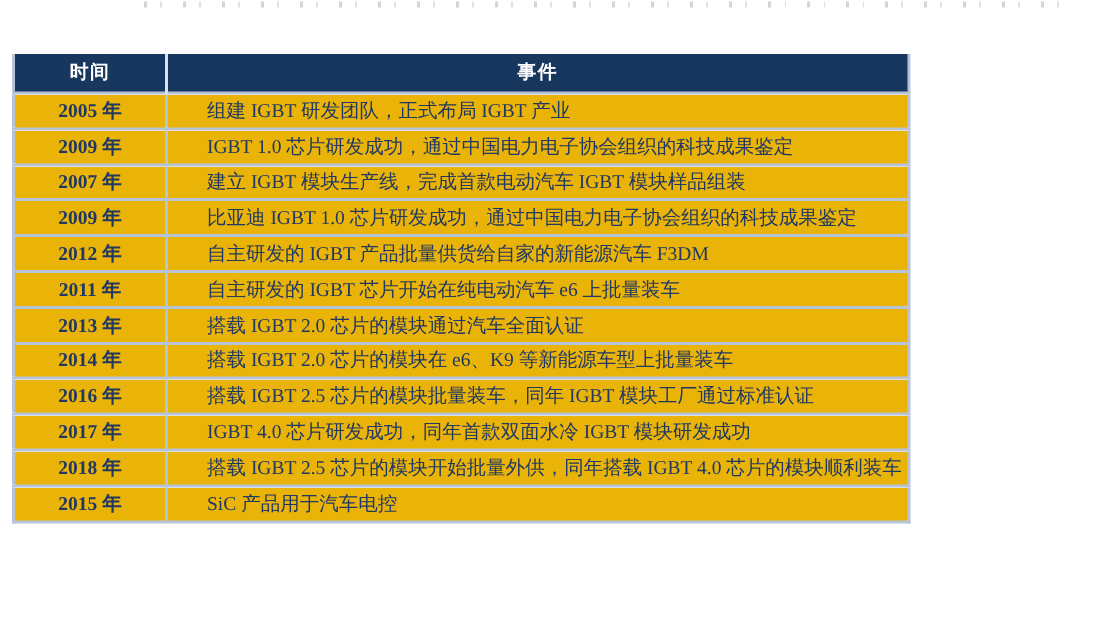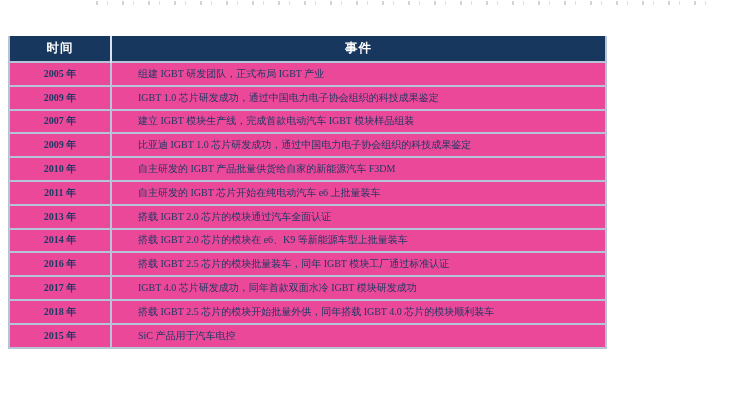--- a/index.html
+++ b/index.html
@@ -41,25 +41,25 @@
     text-align: center;
     letter-spacing: 1px;
   }
   thead th.th-year { border-right: 2px solid var(--header-divider, #d9e2f0); }
 
   tbody td {
     height: 21.8px;
     padding: 0;
     border-top: 2px solid var(--border, #b7c4d8);
     color: var(--body-text, #1f3864);
-    font-size: 10px;
+    font-size: 13px;
     white-space: nowrap;
     overflow: hidden;
     vertical-align: middle;
-    background: #ec4899;
+    background: #eab308;
   }
   td.year {
     text-align: center;
     font-weight: bold;
     border-right: 2px solid var(--border, #b7c4d8);
     font-family: "Liberation Serif", "DejaVu Serif", serif;
   }
   td.event { padding-left: 26px; }
 
   .source {
@@ -100,21 +100,21 @@
   </tr>
         <tr>
     <td class="year">2007 年</td>
     <td class="event">建立 IGBT 模块生产线，完成首款电动汽车 IGBT 模块样品组装</td>
   </tr>
         <tr>
     <td class="year">2009 年</td>
     <td class="event">比亚迪 IGBT 1.0 芯片研发成功，通过中国电力电子协会组织的科技成果鉴定</td>
   </tr>
         <tr>
-    <td class="year">2010 年</td>
+    <td class="year">2012 年</td>
     <td class="event">自主研发的 IGBT 产品批量供货给自家的新能源汽车 F3DM</td>
   </tr>
         <tr>
     <td class="year">2011 年</td>
     <td class="event">自主研发的 IGBT 芯片开始在纯电动汽车 e6 上批量装车</td>
   </tr>
         <tr>
     <td class="year">2013 年</td>
     <td class="event">搭载 IGBT 2.0 芯片的模块通过汽车全面认证</td>
   </tr>

